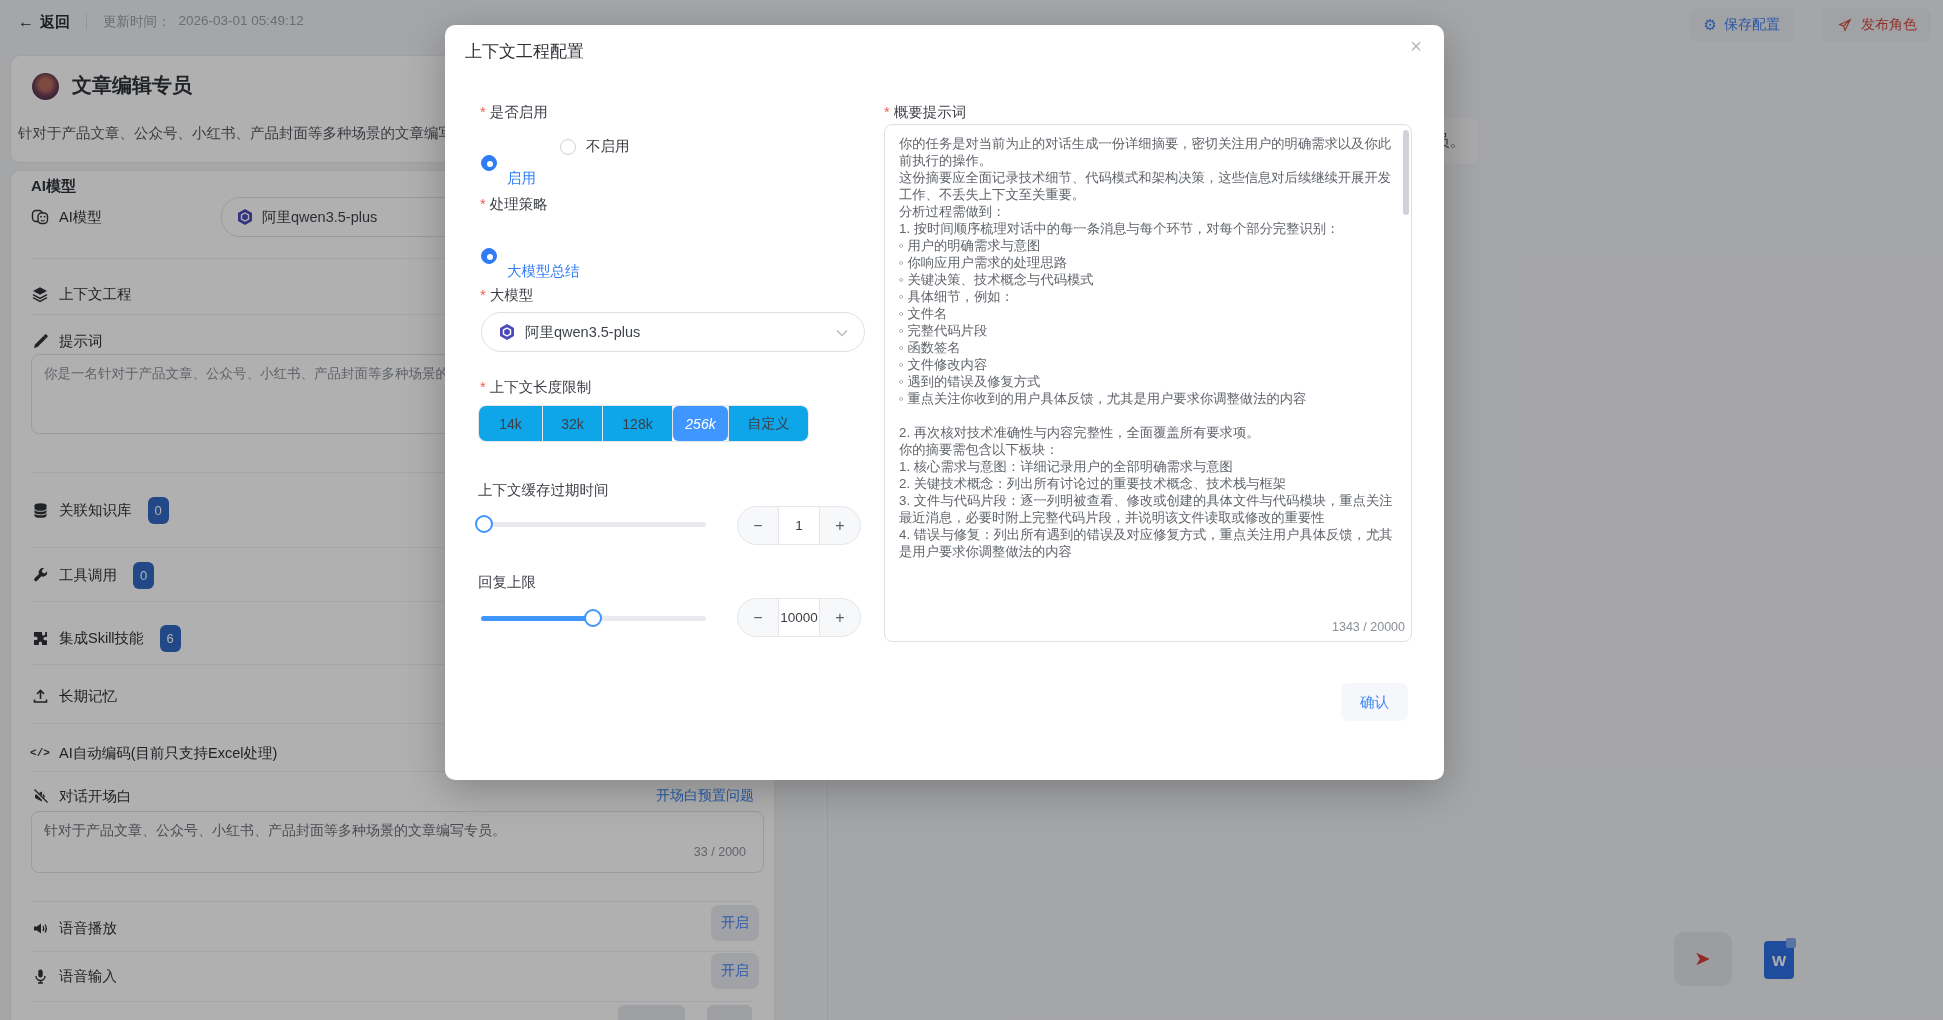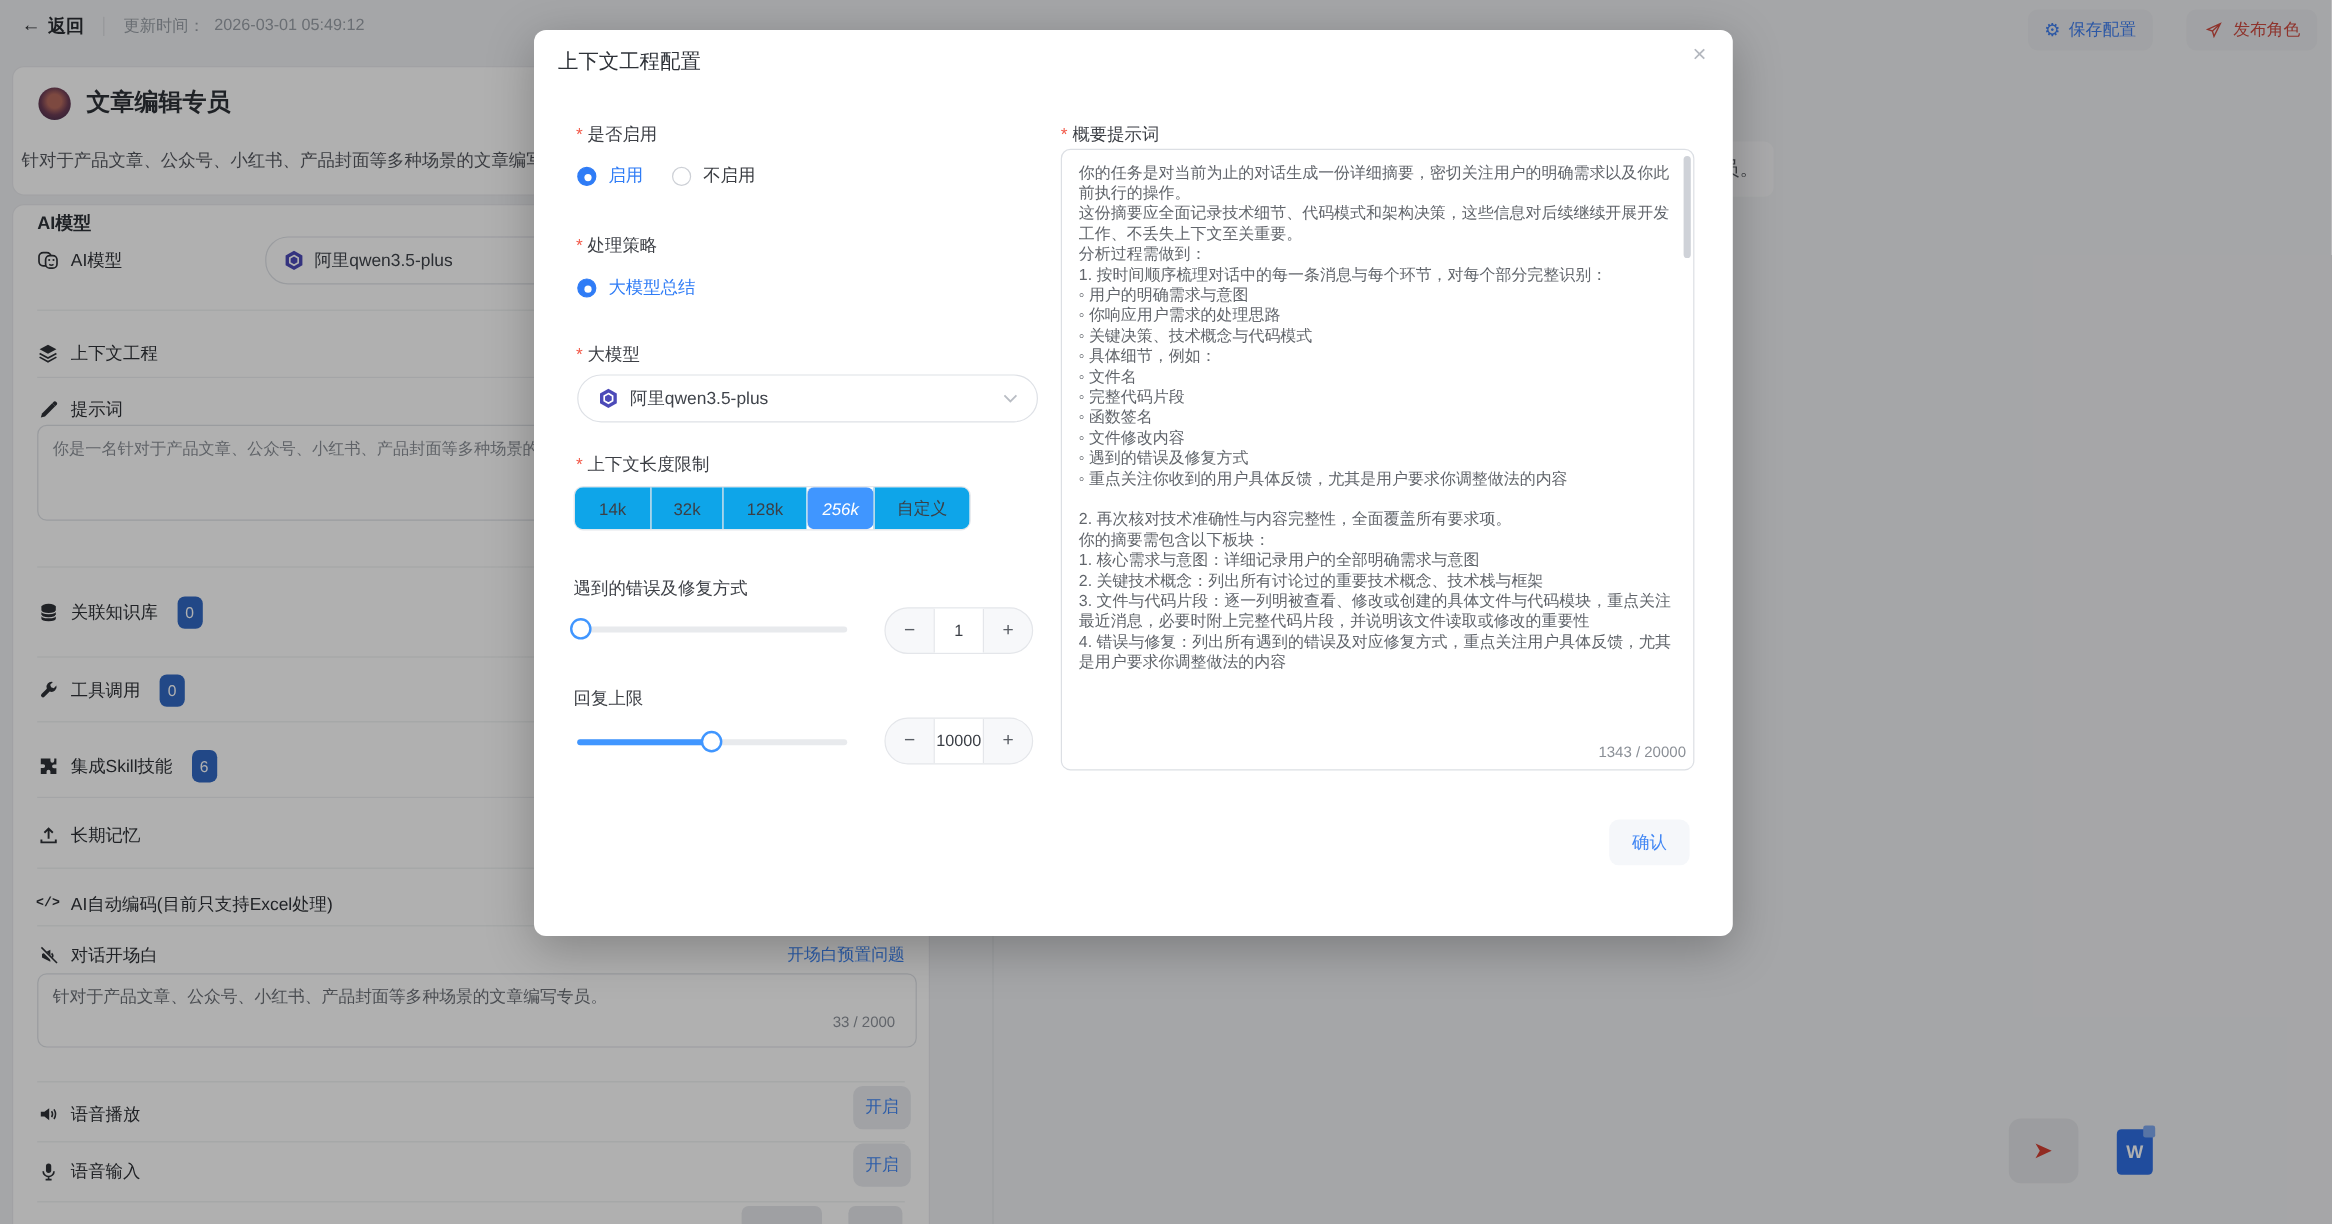--- a/index.html
+++ b/index.html
@@ -70,21 +70,21 @@
   .modal { position:absolute; left:445px; top:25px; width:999px; height:755px; background:#fff; border-radius:10px; z-index:60;
            box-shadow:0 10px 40px rgba(0,0,0,0.25); }
   .m-title { position:absolute; left:20px; top:15px; font-size:17px; font-weight:500; color:#2e3238; }
   .m-close { position:absolute; right:22px; top:10px; font-size:20px; color:#b4b8bf; cursor:pointer; }
   .m-label { position:absolute; font-size:14.5px; color:#3c3f45; }
   .req { color:#f25c4c; margin-right:4px; }
   .radio-row { position:absolute; display:flex; align-items:center; gap:10px; font-size:14.5px; cursor:pointer; }
   .radio { width:16px; height:16px; border-radius:50%; background:#fff; border:1px solid #cdd0d6; position:relative; }
   .radio.on { background:#2f7cf6; border-color:#2f7cf6; }
   .radio.on::after { content:""; position:absolute; left:5px; top:5px; width:6px; height:6px; border-radius:50%; background:#fff; }
-  .radio-lbl.on { color:#2f7cf6; }
+  .radio-lbl.on { color:#2f7cf6;margin-top:32px; }
   .radio-lbl.off { color:#3a3d42; }
   .m-select { position:absolute; left:36px; top:287px; width:384px; height:40px; border:1px solid #dee1e6; border-radius:20px;
               display:flex; align-items:center; gap:9px; padding:0 16px; font-size:14.5px; color:#3f434a; cursor:pointer; }
   .m-select .chev { margin-left:auto; color:#b9bdc4; }
   .seg { position:absolute; left:33px; top:380px; display:flex; border:1px solid #e4e6ea; border-radius:8px; overflow:hidden; height:37px; }
   .seg-cell { display:flex; align-items:center; justify-content:center; font-size:14px; color:#3c3f45; background:#0ea5e9;
               border-left:1px solid #e4e6ea; cursor:pointer; }
   .seg-cell:first-child { border-left:none; }
   .seg-cell.sel { background:#4096ff; color:#fff; border-radius:6px; }
   .slider { position:absolute; width:225px; height:5px; background:#e8eaed; border-radius:3px; }
@@ -350,21 +350,21 @@
       <span class="req">*</span><span>上下文长度限制</span>
     </div>
     <div class="seg">
       <div class="seg-cell" style="width:63px;">14k</div>
       <div class="seg-cell" style="width:60px;">32k</div>
       <div class="seg-cell" style="width:70px;">128k</div>
       <div class="seg-cell sel" style="width:56px;font-style:italic;">256k</div>
       <div class="seg-cell" style="width:80px;">自定义</div>
     </div>
 
-    <div class="m-label" style="left:33px;top:456px;">遇到的错误及修复方式</div>
+    <div class="m-label" style="left:33px;top:456px;">上下文缓存过期时间</div>
     <div class="slider" style="left:36px;top:497px;">
       <div class="thumb" style="left:-6px;"></div>
     </div>
     <div class="stepper" style="left:292px;top:481px;">
       <div class="st-btn">−</div>
       <div class="st-val">1</div>
       <div class="st-btn">+</div>
     </div>
 
     <div class="m-label" style="left:33px;top:548px;">回复上限</div>

